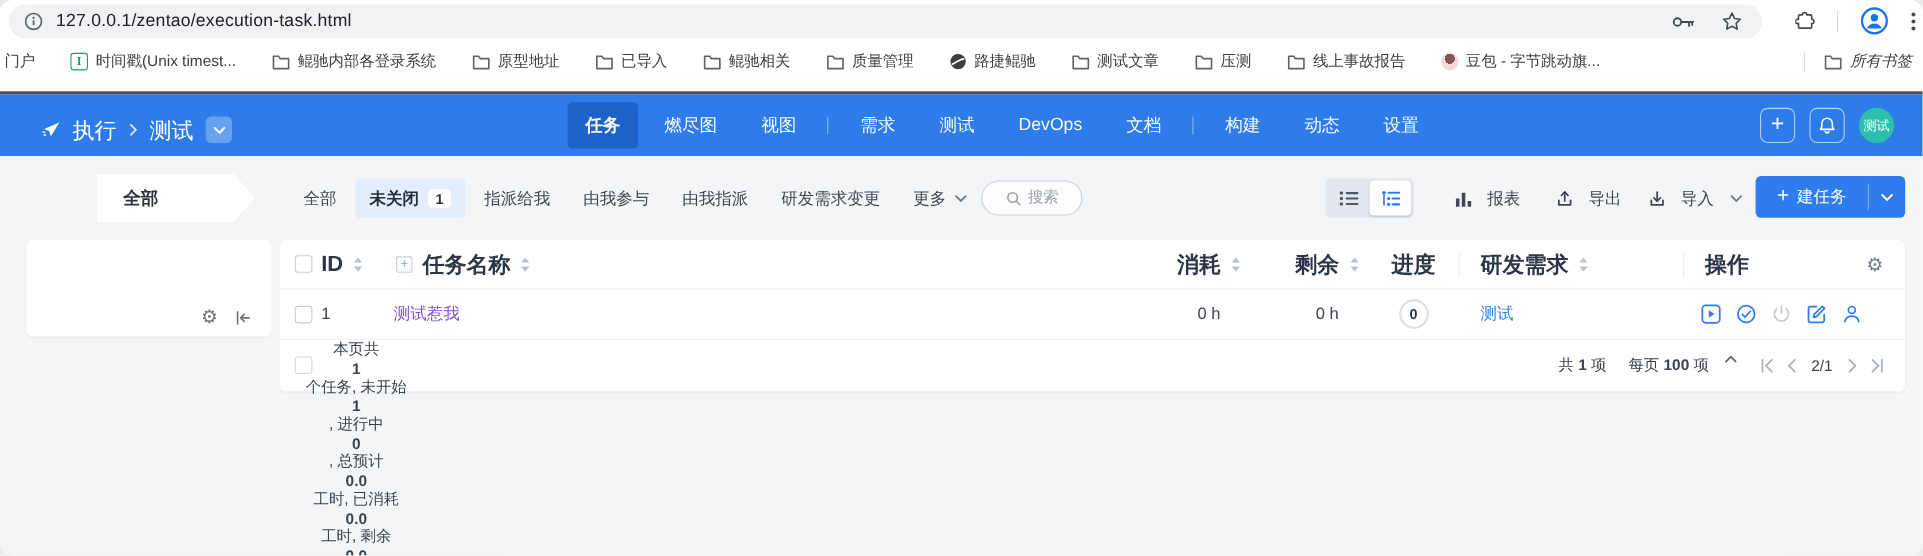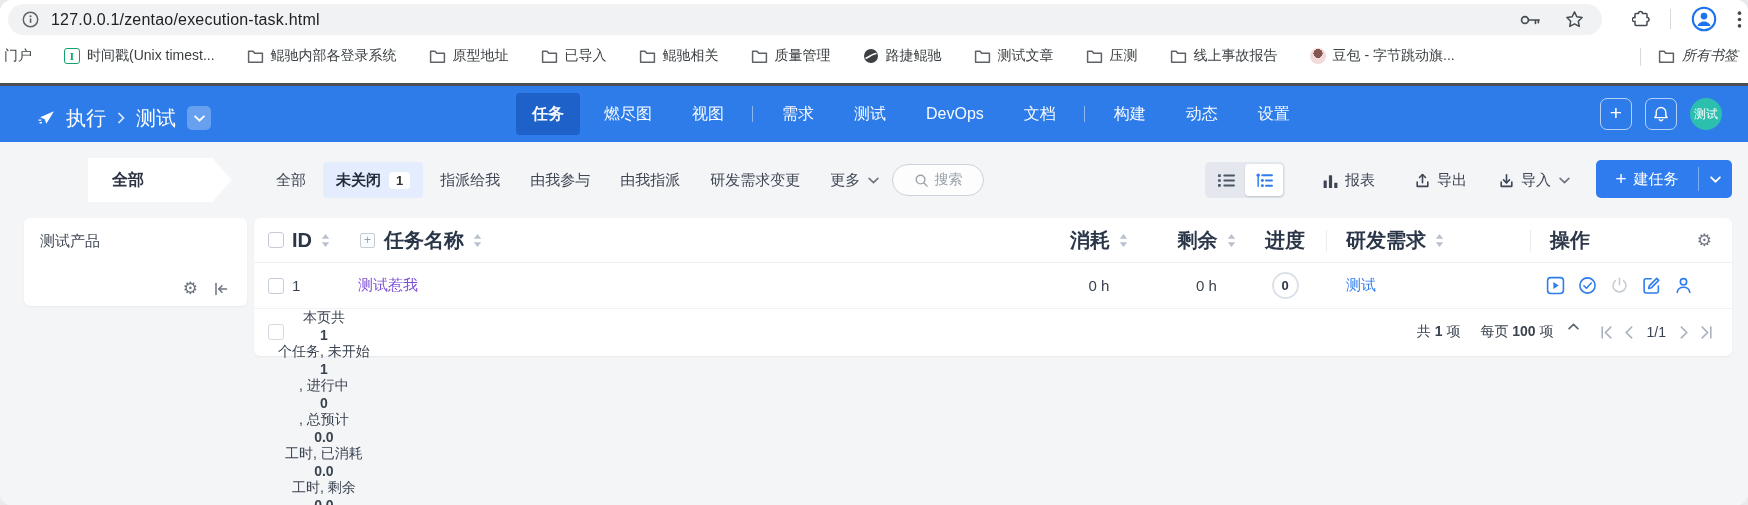--- a/index.html
+++ b/index.html
@@ -58,21 +58,21 @@
   .tab.has-badge .badge { display:inline-flex; }
   .tab .tcaret { display:none; color:#6f7680; }
   .tab.has-caret .tcaret { display:inline-flex; }
 
   .searchbox { position:absolute; left:892px; top:22px; width:92px; height:32px; border:1px solid #ccd2d9; border-radius:16px; background:#fdfdfe; display:flex; align-items:center; justify-content:center; gap:6px; color:#99a1ab; font-size:14px; cursor:text; }
 
   .view-toggle { position:absolute; left:1205px; top:20px; width:80px; height:36px; background:#e4e8ee; border-radius:5px; padding:2px; display:flex; }
   .vt { width:38px; height:32px; display:flex; align-items:center; justify-content:center; color:#4b5563; border-radius:4px; cursor:pointer; }
   .vt.active { background:#fff; color:#2e7cee; box-shadow:0 1px 2px rgba(0,0,0,.14); }
 
-  .tool { position:absolute; top:20px; height:36px; display:flex; align-items:center; gap:6px; font-size:15px; color:#3e4554; cursor:pointer; }
+  .tool { position:absolute; top:20px; height:36px; display:flex; align-items:center; gap:13px; font-size:15px; color:#3e4554; cursor:pointer; }
   .tool.report { left:1322px; }
   .tool.export { left:1414px; }
   .tool.import { left:1498px; }
   .tool .tcaret { color:#6f7680; margin-left:2px; }
 
   .create-btn { position:absolute; left:1596px; top:18px; width:136px; height:38px; background:#2e7cee; border-radius:5px; display:flex; color:#fff; overflow:hidden; cursor:pointer; }
   .create-btn .main { flex:1; display:flex; align-items:center; justify-content:center; gap:7px; font-size:15px; }
   .create-btn .main .plus { font-size:19px; font-weight:400; }
   .create-btn .split { width:1px; background:rgba(255,255,255,.38); margin:7px 0; }
   .create-btn .caret-part { width:33px; display:flex; align-items:center; justify-content:center; }
@@ -501,21 +501,20 @@
       </span>
       <span class="split"></span>
       <span class="caret-part">
         <svg viewBox="0 0 10 6" width="11" height="7">
             <path d="M1 1l4 4 4-4" fill="none" stroke="#fff" stroke-width="1.6" stroke-linecap="round"></path>
           </svg>
       </span>
     </div>
 
     <div class="sidebar-card">
-      <div class="side-item">测试产品</div>
       <div class="side-foot">
         <span class="gear-glyph">⚙</span>
         <span class="ob-ic">
           <svg viewBox="0 0 16 16" width="16" height="16" fill="none" stroke="currentColor" stroke-width="1.5" stroke-linecap="round" stroke-linejoin="round">
               <path d="M3 2.5v11"></path>
               <path d="M13.5 8H6"></path>
               <path d="M9 4.8L5.8 8 9 11.2"></path>
             </svg>
         </span>
       </div>
@@ -669,21 +668,21 @@
               <svg viewBox="0 0 14 14" width="15" height="15" fill="none" stroke="currentColor" stroke-width="1.5" stroke-linecap="round">
                   <path d="M3 2v10"></path>
                   <path d="M11 2L6 7l5 5"></path>
                 </svg>
             </span>
             <span class="pg-btn">
               <svg viewBox="0 0 14 14" width="15" height="15" fill="none" stroke="currentColor" stroke-width="1.5" stroke-linecap="round">
                   <path d="M9 2L4 7l5 5"></path>
                 </svg>
             </span>
-            <span class="pg-num">1/1</span>
+            <span class="pg-num">2/1</span>
             <span class="pg-btn">
               <svg viewBox="0 0 14 14" width="15" height="15" fill="none" stroke="currentColor" stroke-width="1.5" stroke-linecap="round">
                   <path d="M5 2l5 5-5 5"></path>
                 </svg>
             </span>
             <span class="pg-btn">
               <svg viewBox="0 0 14 14" width="15" height="15" fill="none" stroke="currentColor" stroke-width="1.5" stroke-linecap="round">
                   <path d="M11 2v10"></path>
                   <path d="M3 2l5 5-5 5"></path>
                 </svg>

